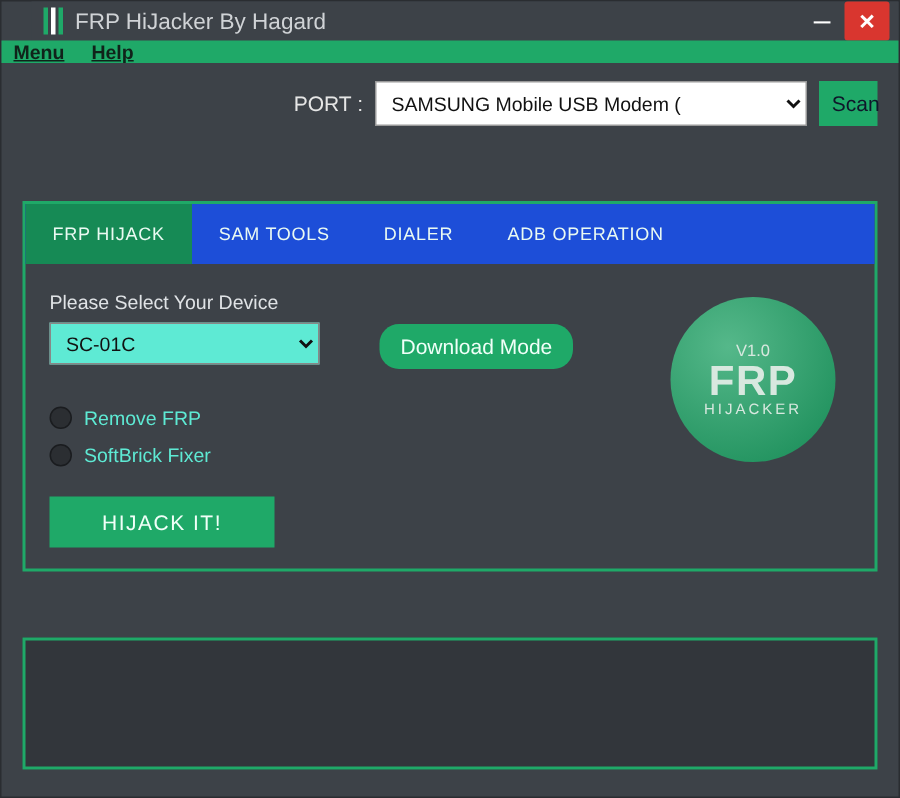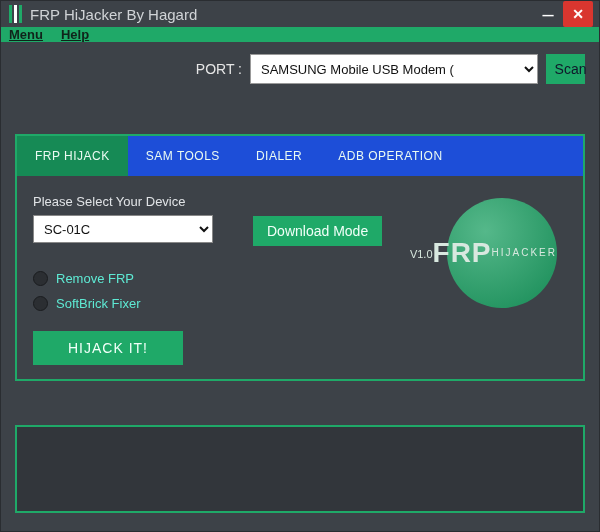--- a/index.html
+++ b/index.html
@@ -19,20 +19,21 @@
     flex-direction: column;
     border: 1px solid #2a2d31;
   }
   .titlebar {
     height: 34px;
     background: #3d4248;
     display: flex;
     align-items: center;
     padding: 0 0 0 8px;
     color: #d0d3d6;
+    margin-left: 20px;
   }
   .title-icon {
     display: flex;
     gap: 2px;
     margin-right: 8px;
   }
   .title-icon span {
     width: 3px;
     height: 18px;
     background: #1fa968;
@@ -150,21 +151,21 @@
     display: flex;
     gap: 20px;
     min-height: 180px;
     position: relative;
   }
   .left-col { width: 200px; }
   .label { color: #e0e3e6; font-size: 13px; margin-bottom: 6px; }
   .device-select {
     width: 180px;
     height: 28px;
-    background: #ffffff;
+    background: #5eead4;
     color: #111;
     border: 1px solid #888;
     padding: 2px 6px;
     font-size: 13px;
   }
   .radio-group { margin-top: 28px; }
   .radio-item {
     display: flex;
     align-items: center;
     gap: 8px;
@@ -197,37 +198,38 @@
   .download-btn {
     height: 30px;
     padding: 0 14px;
     background: #1fa968;
     color: #f0fff8;
     display: flex;
     align-items: center;
     justify-content: center;
     font-size: 14px;
     cursor: pointer;
+    border-radius: 13px;
   }
   .logo-col {
     width: 130px;
     display: flex;
     align-items: flex-start;
     justify-content: center;
     padding-top: 4px;
   }
   .logo-circle {
     width: 110px;
     height: 110px;
     border-radius: 50%;
     background: radial-gradient(circle at 35% 30%, #55b88a, #168a55);
     display: flex;
-    flex-direction: row;
-    align-items: center;
-    justify-content: flex-end;
+    flex-direction: column;
+    align-items: center;
+    justify-content: center;
     color: #d8e8df;
   }
   .logo-ver { font-size: 11px; margin-bottom: -2px; }
   .logo-main { font-size: 28px; font-weight: 700; font-family: Arial, sans-serif; letter-spacing: 1px; }
   .logo-sub { font-size: 10px; letter-spacing: 2px; margin-top: -2px; }
   .log-box {
     border: 2px solid #1fa968;
     background: #32363b;
     height: 88px;
     margin-bottom: 4px;

